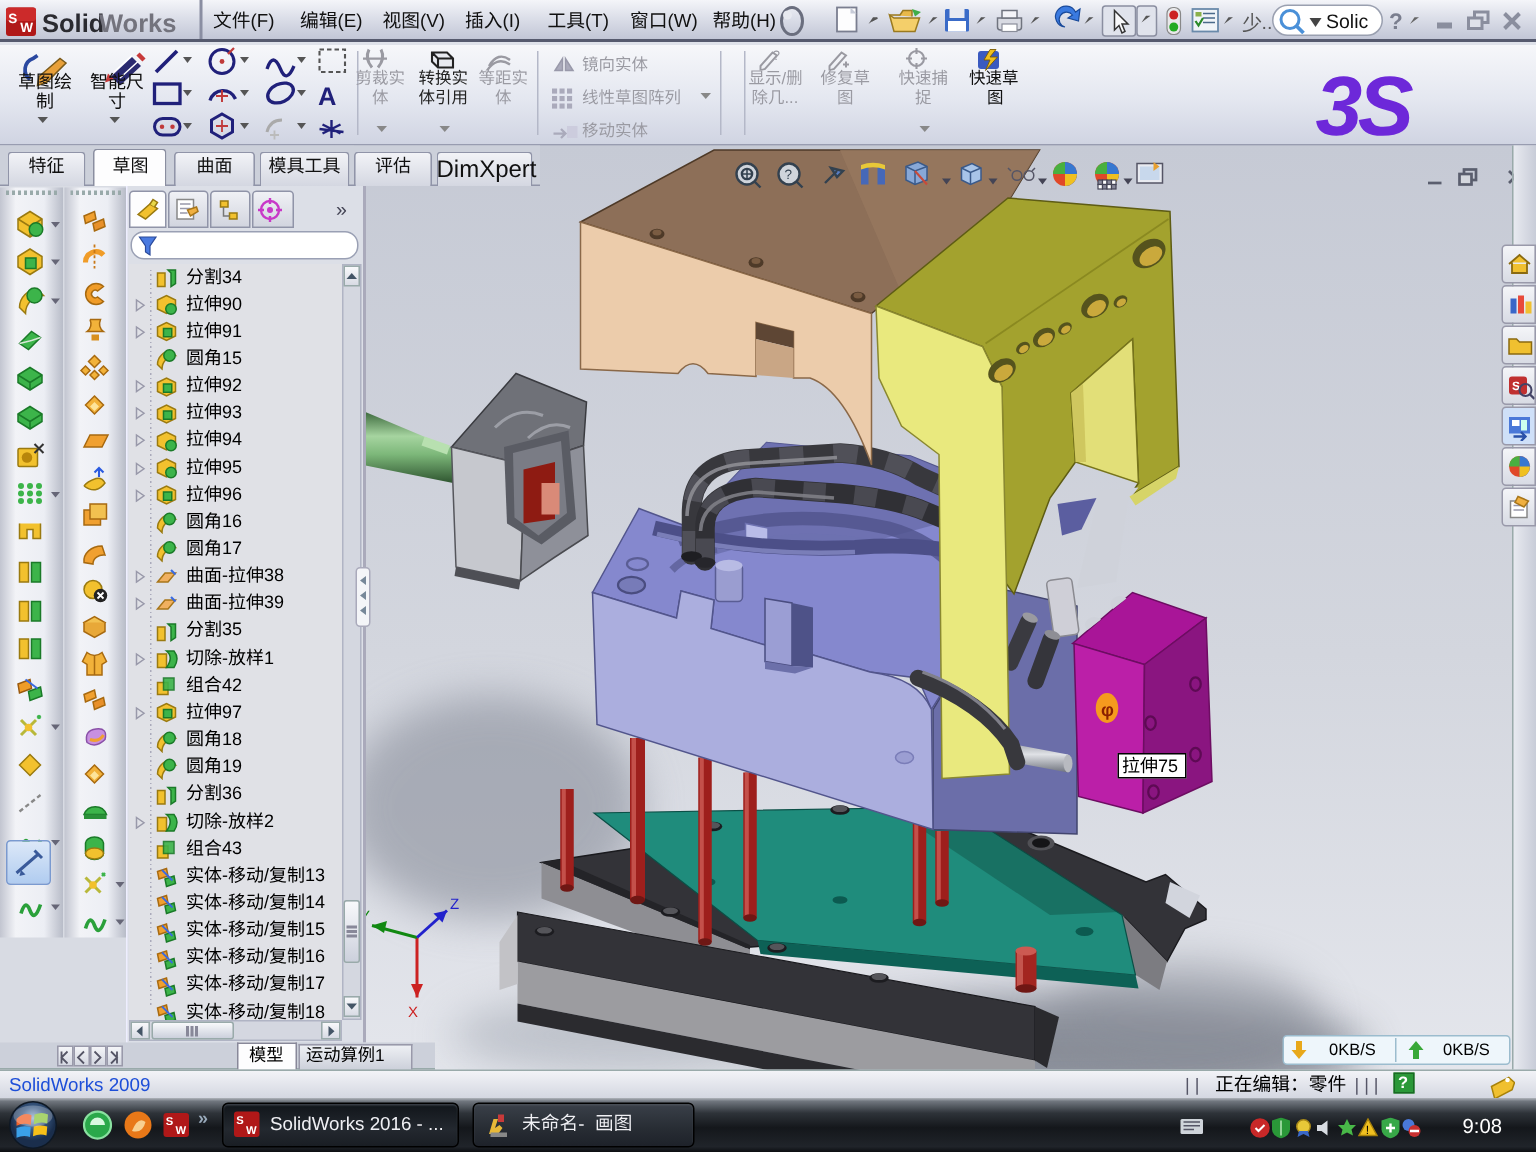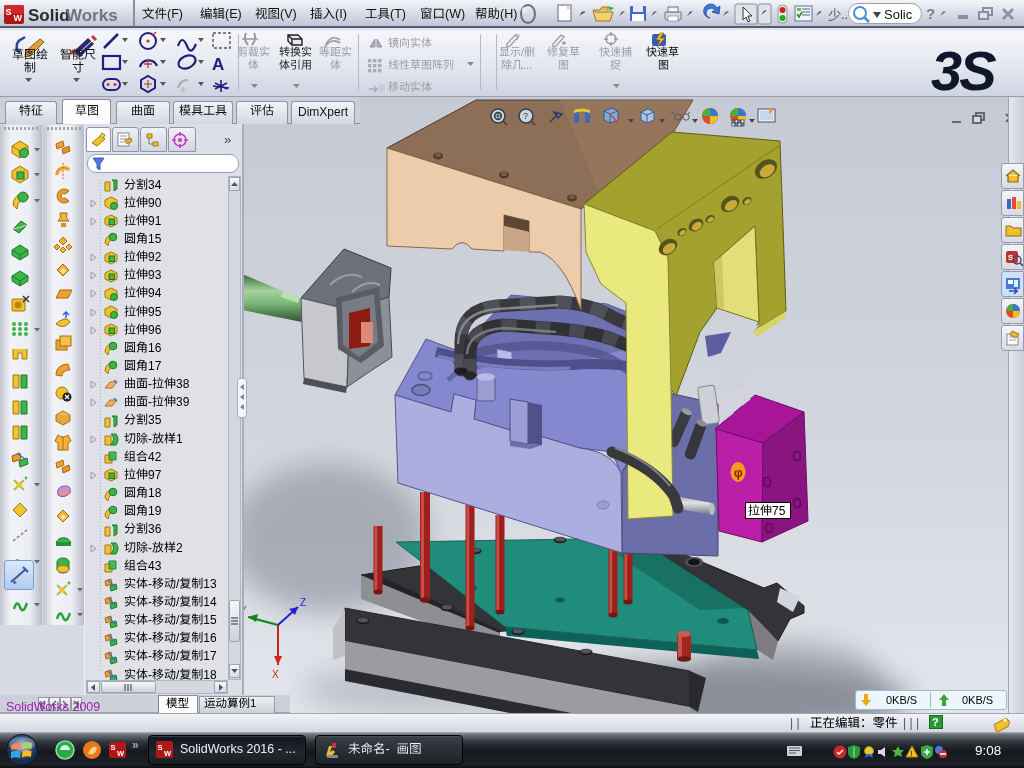--- a/index.html
+++ b/index.html
@@ -388,21 +388,21 @@
 </svg>
 <svg class="ab" style="left:952px;top:4px" width="72" height="20">
 <rect x="6" y="11" width="10" height="4" fill="#8a8e9e"></rect>
 <g stroke="#8a8e9e" stroke-width="2" fill="none">
       <rect x="31" y="4" width="9" height="7"></rect>
       <rect x="27" y="8" width="9" height="7" fill="#dfe2ea"></rect>
     </g>
 <path d="M51,5 l10,10 M61,5 l-10,10" stroke="#8a8e9e" stroke-width="2.6"></path>
 </svg>
 <div class="ab" style="left:0;top:30px;width:1024px;height:67px;background:linear-gradient(to bottom,#f6f7fa,#e4e7f0 55%,#d0d4e2);border-bottom:1px solid #989cb0"></div>
-<div class="ab" style="left:931px;top:38px;font-size:56px;font-weight:bold;font-style:italic;color:#0f172a;letter-spacing:-3px">3S</div>
+<div class="ab" style="left:877px;top:38px;font-size:56px;font-weight:bold;font-style:italic;color:#6d28d9;letter-spacing:-3px">3S</div>
 <svg class="ab" style="left:14px;top:33px" width="36" height="26">
 <path d="M6,20 a8,8 0 0 1 2,-14 l3,-2" fill="none" stroke="#2a48a0" stroke-width="2.5"></path>
 <path d="M12,18 l14,-12 4,3 -13,13 -6,2 z" fill="#e8a03a" stroke="#7a5a1a" stroke-width="1"></path>
 </svg>
 <svg class="" style="position:absolute;left:12px;top:48px;" width="36" height="15" fill="#111">
     <use href="#u8349" transform="translate(0,10.62) scale(0.012)"></use>
     <use href="#u56fe" transform="translate(12,10.62) scale(0.012)"></use>
     <use href="#u7ed8" transform="translate(24,10.62) scale(0.012)"></use>
   </svg>
 <svg class="" style="position:absolute;left:24px;top:61px;" width="12" height="15" fill="#111">
@@ -622,21 +622,21 @@
     <use href="#u5177" transform="translate(12,10.62) scale(0.012)"></use>
     <use href="#u5de5" transform="translate(24,10.62) scale(0.012)"></use>
     <use href="#u5177" transform="translate(36,10.62) scale(0.012)"></use>
   </svg>
 <div class="ab" style="left:236px;top:101px;width:52px;height:23px;background:linear-gradient(to bottom,#f2f3f7,#d4d7e1);border:1px solid #9094a8;border-bottom:none;border-radius:3px 3px 0 0"></div>
 <svg class="" style="position:absolute;left:250px;top:104px;" width="24" height="15" fill="#111">
     <use href="#u8bc4" transform="translate(0,10.62) scale(0.012)"></use>
     <use href="#u4f30" transform="translate(12,10.62) scale(0.012)"></use>
   </svg>
 <div class="ab" style="left:291px;top:101px;width:64px;height:23px;background:linear-gradient(to bottom,#f2f3f7,#d4d7e1);border:1px solid #9094a8;border-bottom:none;border-radius:3px 3px 0 0"></div>
-<div class="ab" style="left:291px;top:105px;width:64px;text-align:center;font-size:12px;color:#111">DimXpert</div>
+<div class="ab" style="left:291px;top:105px;width:64px;text-align:center;font-size:16px;color:#111">DimXpert</div>
 <div class="ab" style="left:0;top:124px;width:84px;height:589px;background:#d8dbe3"></div>
 <div class="ab" style="left:0px;top:125px;width:42px;height:500px;background:linear-gradient(to right,#c2c5d0,#f2f3f7 25%,#eceef4 70%,#b8bcc8)"></div>
 <div class="ab" style="left:43px;top:125px;width:41px;height:500px;background:linear-gradient(to right,#c2c5d0,#f2f3f7 25%,#eceef4 70%,#b8bcc8)"></div>
 <div class="ab" style="left:4px;top:127px;width:34px;height:3px;background:repeating-linear-gradient(to right,#9aa 0 2px,transparent 2px 4px)"></div>
 <div class="ab" style="left:47px;top:127px;width:34px;height:3px;background:repeating-linear-gradient(to right,#9aa 0 2px,transparent 2px 4px)"></div>
 <svg class="ab" style="left:9px;top:138px" width="23" height="23" stroke-width="1">
     <path d="M3,8 L11,3 19,8 19,15 11,20 3,15 Z" fill="#f2c12e" stroke="#9a7a10"></path>
     <path d="M3,8 L11,13 19,8 M11,13 V20" stroke="#9a7a10" fill="none"></path>
     <circle cx="15" cy="15" r="4.5" fill="#3cb44a" stroke="#1a7a28"></circle>
   </svg>
@@ -1363,21 +1363,21 @@
   </svg>
 <div class="ab" style="left:855px;top:690px;width:152px;height:20px;background:#eef6fb;border:1px solid #9bbcce;border-radius:3px;z-index:6"></div>
 <div class="ab" style="left:930px;top:692px;width:1px;height:16px;background:#9bbcce;z-index:7"></div>
 <svg class="ab" style="left:858px;top:692px;z-index:7" width="146" height="16">
     <path d="M8,2 v6 h3 l-5,6 -5,-6 h3 v-6 z" fill="#e8a81a" transform="translate(2,0)"></path>
     <path d="M84,14 v-6 h-3 l5,-6 5,6 h-3 v6 z" fill="#38a838"></path>
   </svg>
 <div class="ab" style="left:886px;top:694px;font-size:11px;color:#000;z-index:7">0KB/S</div>
 <div class="ab" style="left:962px;top:694px;font-size:11px;color:#000;z-index:7">0KB/S</div>
 <div class="ab" style="left:0;top:713px;width:1024px;height:19px;background:linear-gradient(to bottom,#f2f3f7,#d4d7e1);border-top:1px solid #9aa"></div>
-<div class="ab" style="left:6px;top:700px;font-size:12.5px;color:#a21caf">SolidWorks 2009</div>
+<div class="ab" style="left:6px;top:716px;font-size:12.5px;color:#1d4ed8">SolidWorks 2009</div>
 <div class="ab" style="left:790px;top:716px;font-size:12px;color:#556">| |</div>
 <svg class="" style="position:absolute;left:810px;top:716px;" width="88" height="16" fill="#000">
     <use href="#u6b63" transform="translate(0,11.0625) scale(0.0125)"></use>
     <use href="#u5728" transform="translate(12.5,11.0625) scale(0.0125)"></use>
     <use href="#u7f16" transform="translate(25,11.0625) scale(0.0125)"></use>
     <use href="#u8f91" transform="translate(37.5,11.0625) scale(0.0125)"></use>
     <use href="#uff1a" transform="translate(50,11.0625) scale(0.0125)"></use>
     <use href="#u96f6" transform="translate(62.5,11.0625) scale(0.0125)"></use>
     <use href="#u4ef6" transform="translate(75,11.0625) scale(0.0125)"></use>
   </svg>

